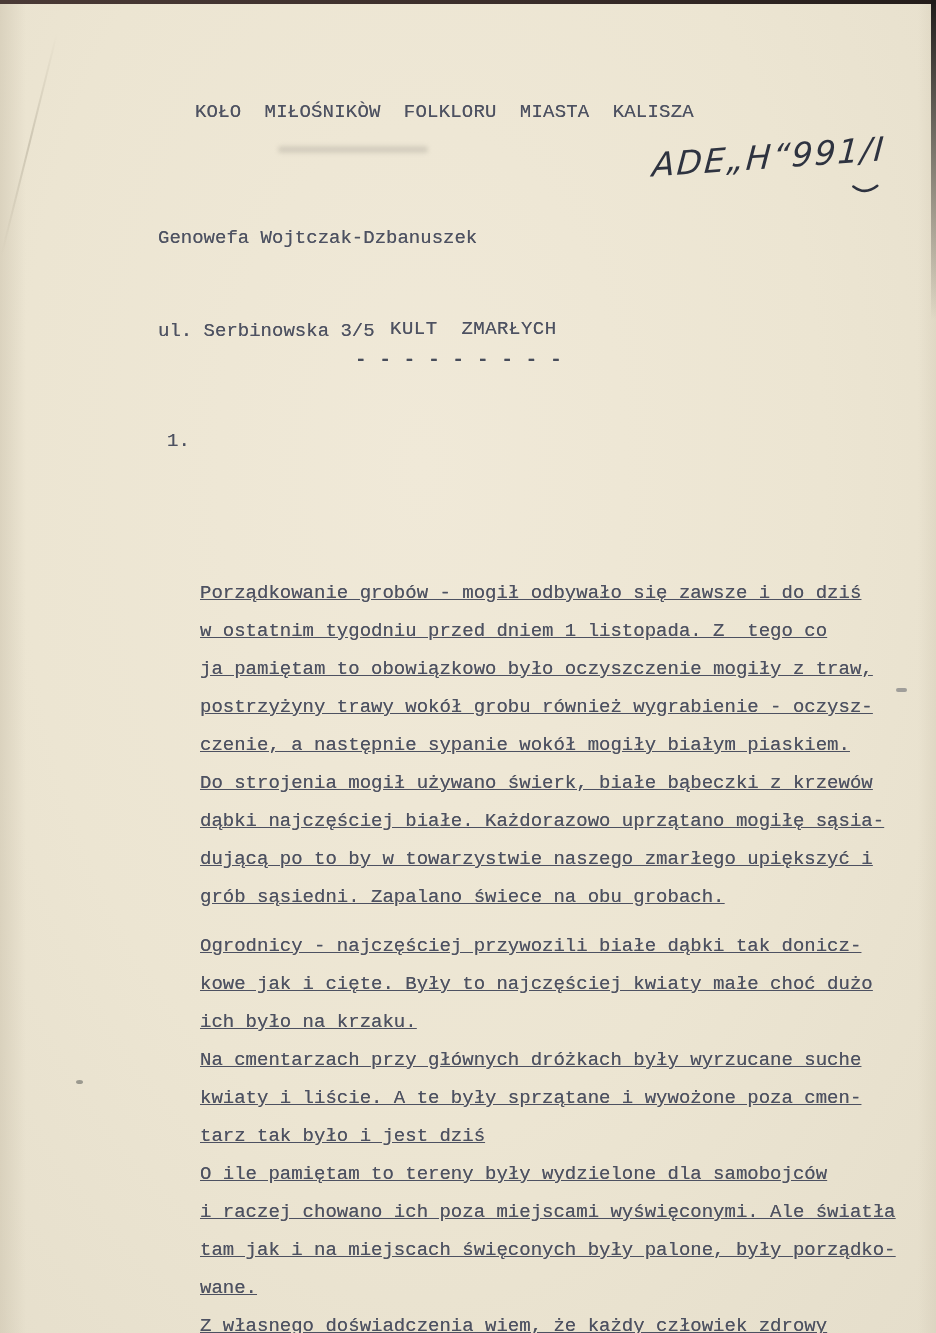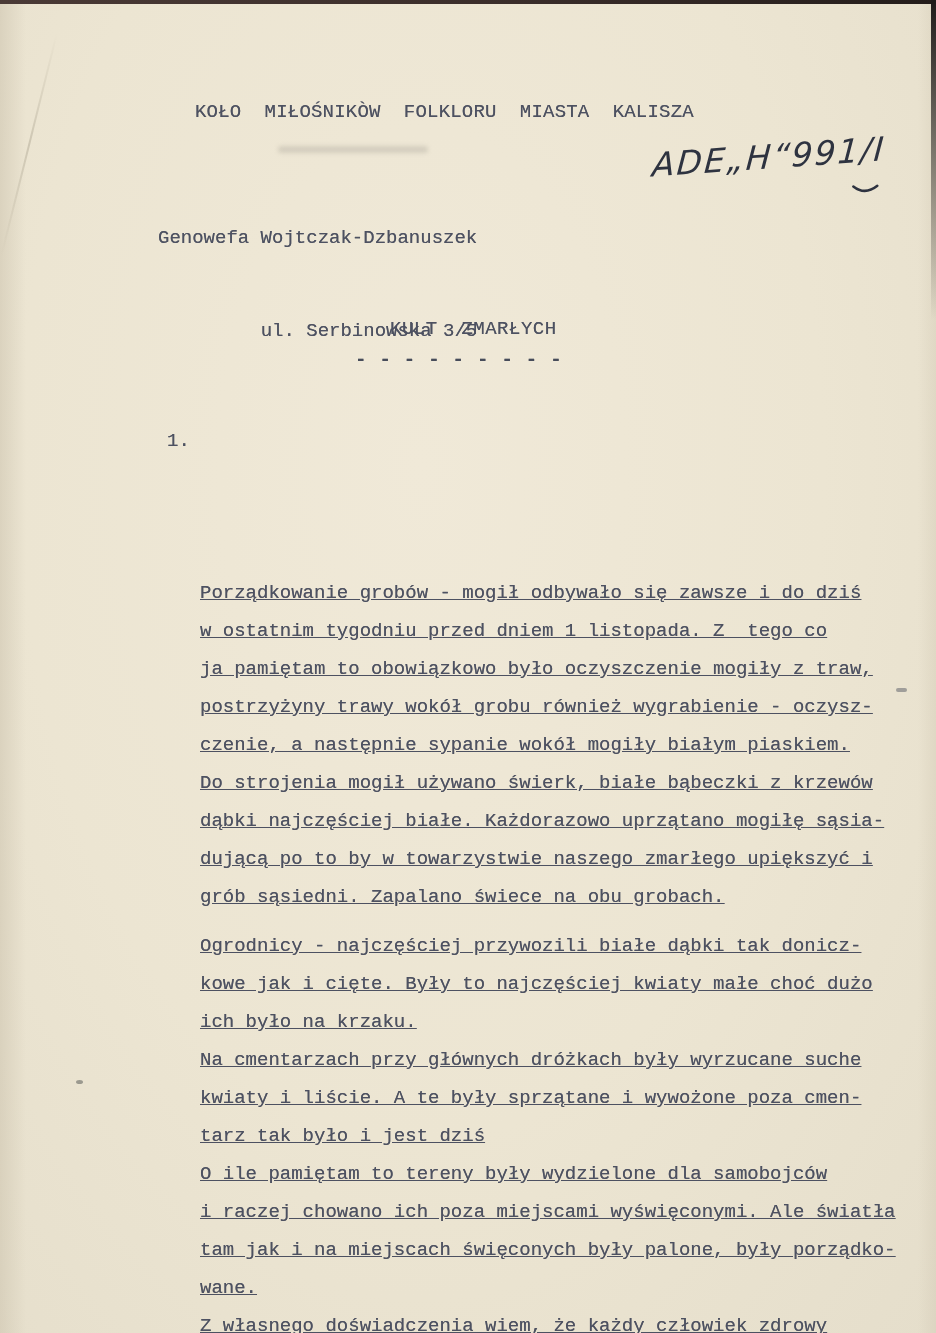--- a/index.html
+++ b/index.html
@@ -53,21 +53,21 @@
 
   
   .tw {
     position: absolute;
     color: #4d5161;
     font-size: 19px;
     white-space: pre;
     text-shadow: 0 0 0.6px rgba(72,77,92,0.75);
   }
   .org { top: 101px; left: 195px; letter-spacing: 0.2px; }
-  .addr { top: 161px; left: 158px; line-height: 31px; text-align: right; }
+  .addr { top: 161px; left: 158px; line-height: 31px; }
   .title { top: 318px; left: 390px; letter-spacing: 0.5px; }
   .title-dashes {
     top: 349px; left: 355px;
     font-weight: bold; letter-spacing: 0.8px; color: #474c5a;
   }
   .body {
     top: 422px; left: 200px;
     line-height: 38px;
     width: 700px;
   }

